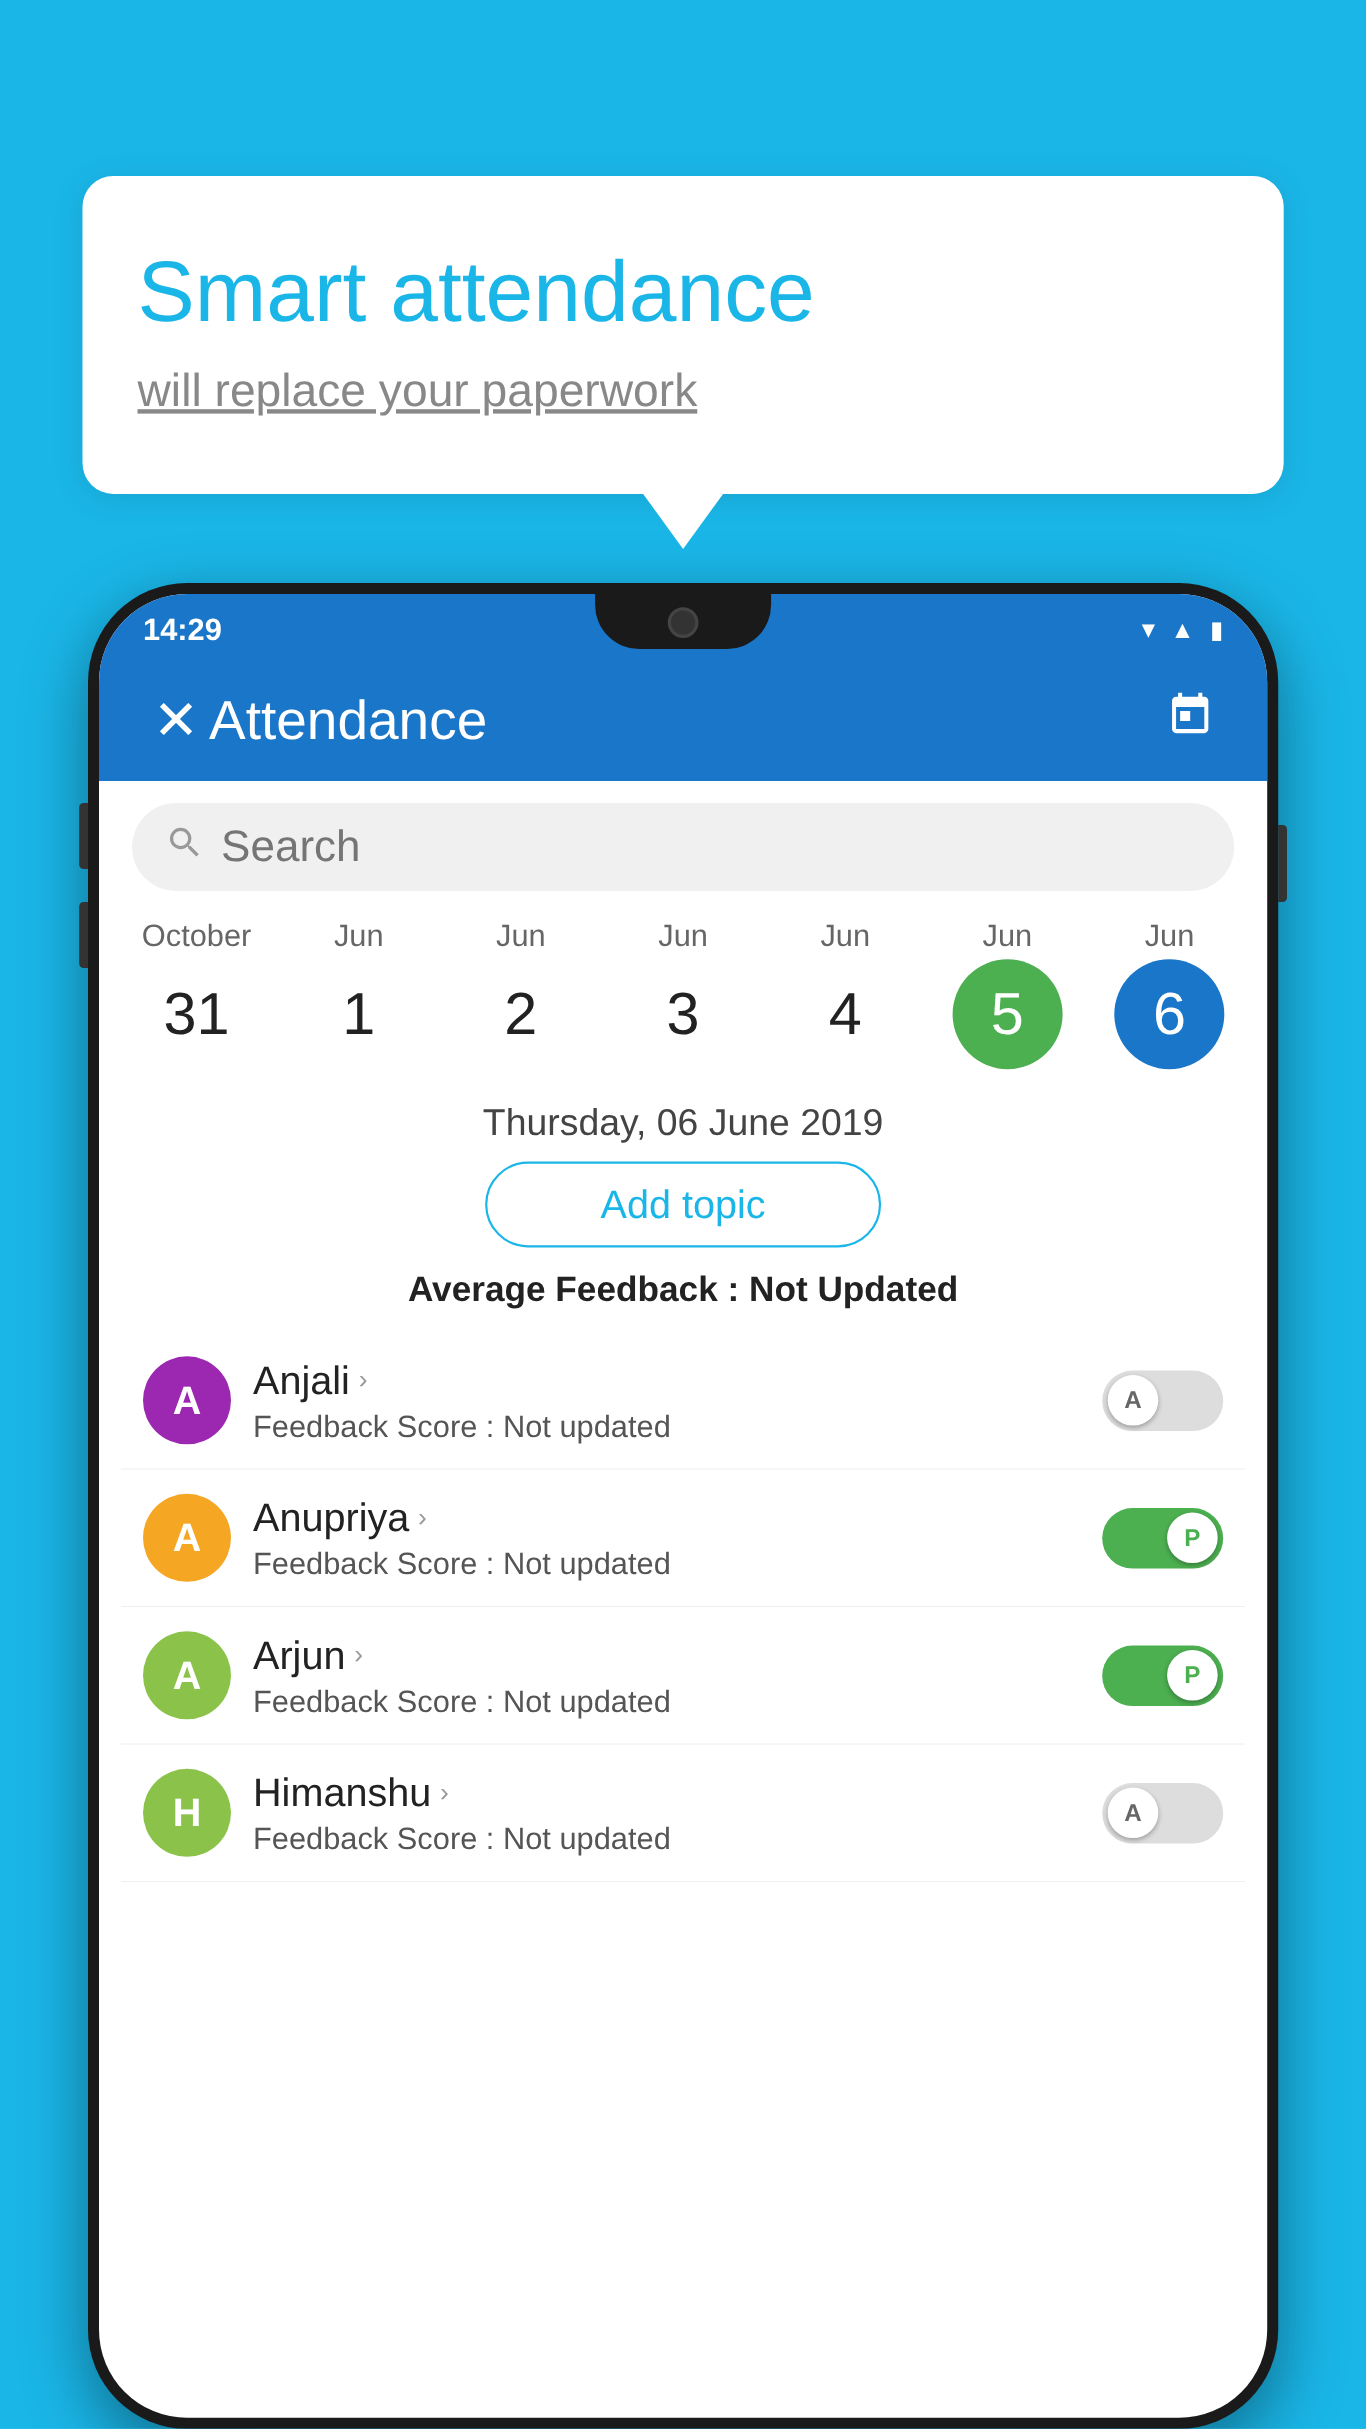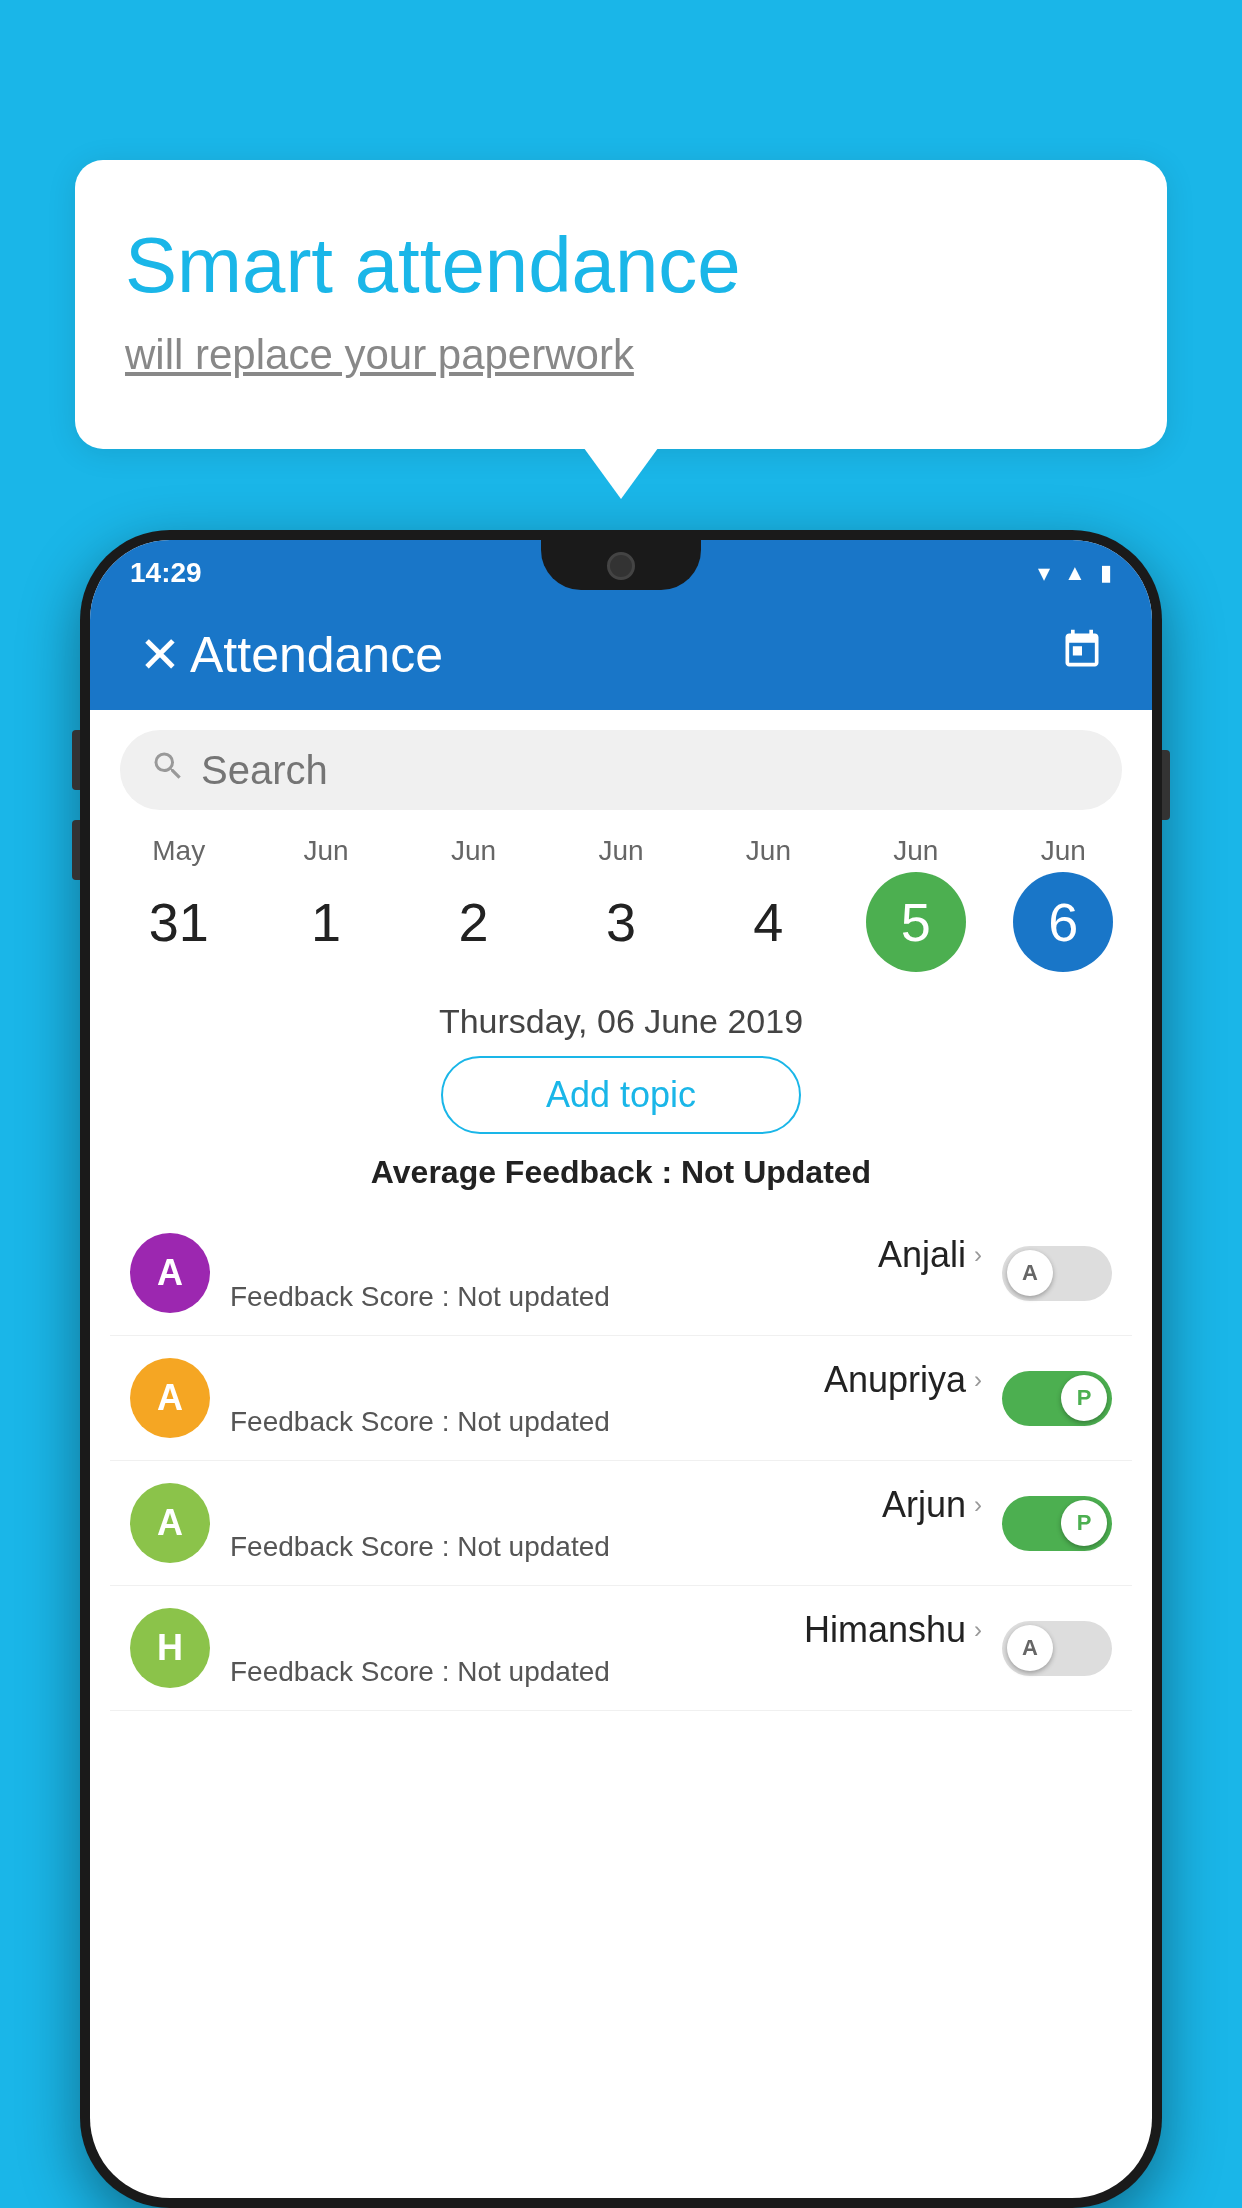--- a/index.html
+++ b/index.html
@@ -257,21 +257,20 @@
     .student-info {
       flex: 1;
       padding: 0 20px;
     }
     .student-name {
       font-size: 36px;
       color: #222;
       display: flex;
       align-items: center;
       gap: 8px;
-      justify-content: flex-end;
     }
     .student-name .chevron {
       font-size: 24px;
       color: #999;
     }
     .student-feedback {
       font-size: 28px;
       color: #999;
       margin-top: 5px;
     }
@@ -393,21 +392,21 @@
       <div class="search-container">
         <span class="search-icon">
           <svg width="36" height="36" viewBox="0 0 24 24" fill="#999">
             <path d="M15.5 14h-.79l-.28-.27A6.471 6.471 0 0 0 16 9.5 6.5 6.5 0 1 0 9.5 16c1.61 0 3.09-.59 4.23-1.57l.27.28v.79l5 4.99L20.49 19l-4.99-5zm-6 0C7.01 14 5 11.99 5 9.5S7.01 5 9.5 5 14 7.01 14 9.5 11.99 14 9.5 14z"></path>
           </svg>
         </span>
         <input class="search-input" readonly="" placeholder="Search" style="">
       </div>
 
       <div class="calendar-row" style="padding: 5px 15px 0;">
-        <div class="cal-month">May</div>
+        <div class="cal-month">October</div>
         <div class="cal-month">Jun</div>
         <div class="cal-month">Jun</div>
         <div class="cal-month">Jun</div>
         <div class="cal-month">Jun</div>
         <div class="cal-month">Jun</div>
         <div class="cal-month">Jun</div>
       </div>
 
       <div class="calendar-row" style="padding: 5px 15px 10px;">
         <div class="cal-date" style="font-size:54px;color:#222;width:100px;height:100px;display:flex;align-items:center;justify-content:center;border-radius:50%;">31</div>

